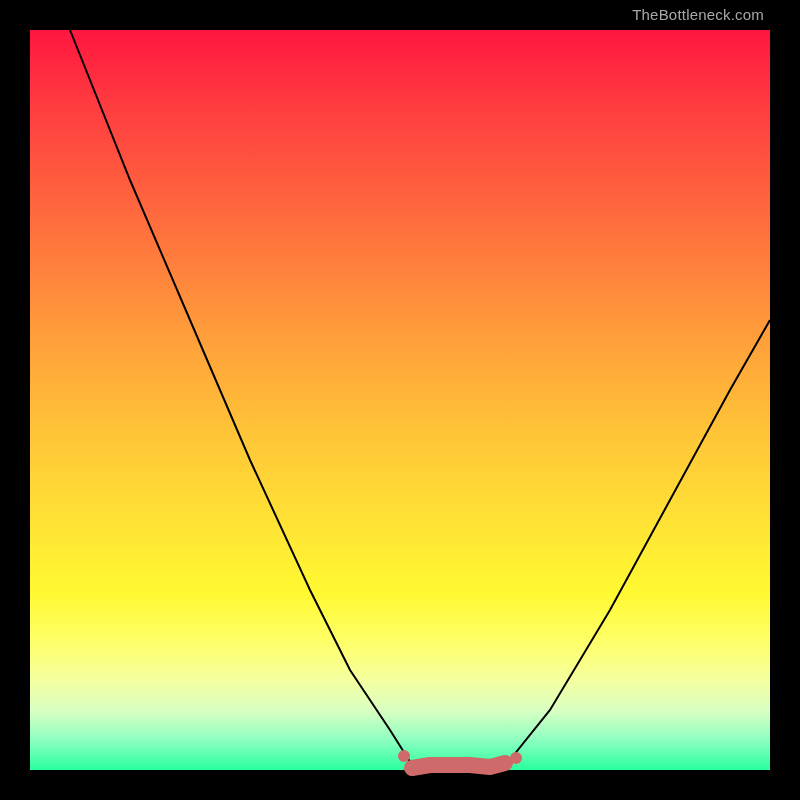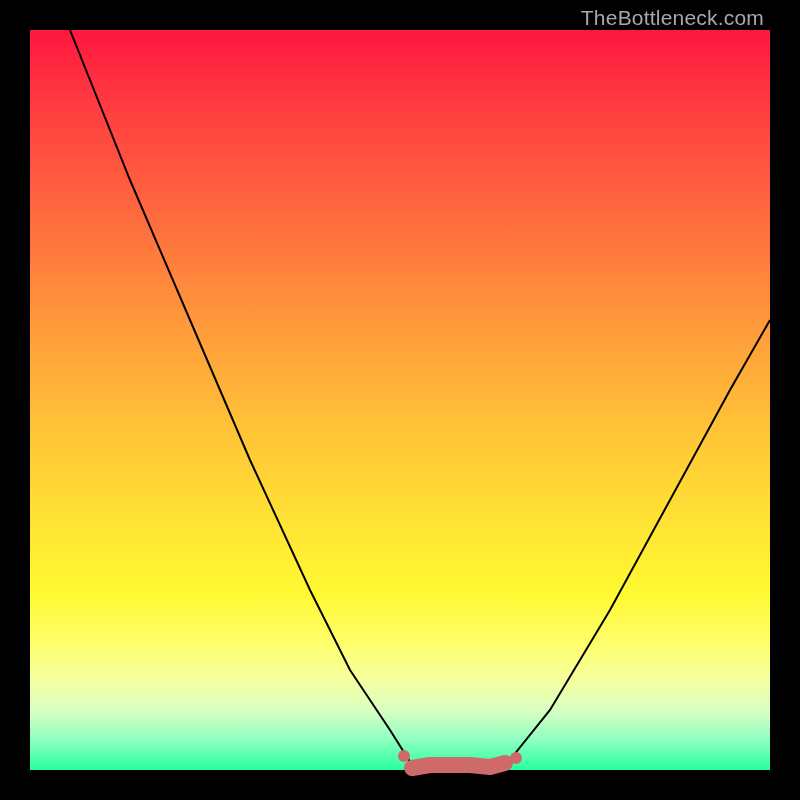--- a/index.html
+++ b/index.html
@@ -37,21 +37,21 @@
       #8cffc0 96%,
       #28ff9e 100%
     );
   }
   .watermark {
     position: absolute;
     right: 36px;
     top: 6px;
     color: #a8a8a8;
     font-family: Arial, Helvetica, sans-serif;
-    font-size: 21px;
+    font-size: 15px;
     font-weight: 500;
     letter-spacing: 0.2px;
     pointer-events: none;
   }
   svg.curves {
     position: absolute;
     left: 0;
     top: 0;
     width: 800px;
     height: 800px;

